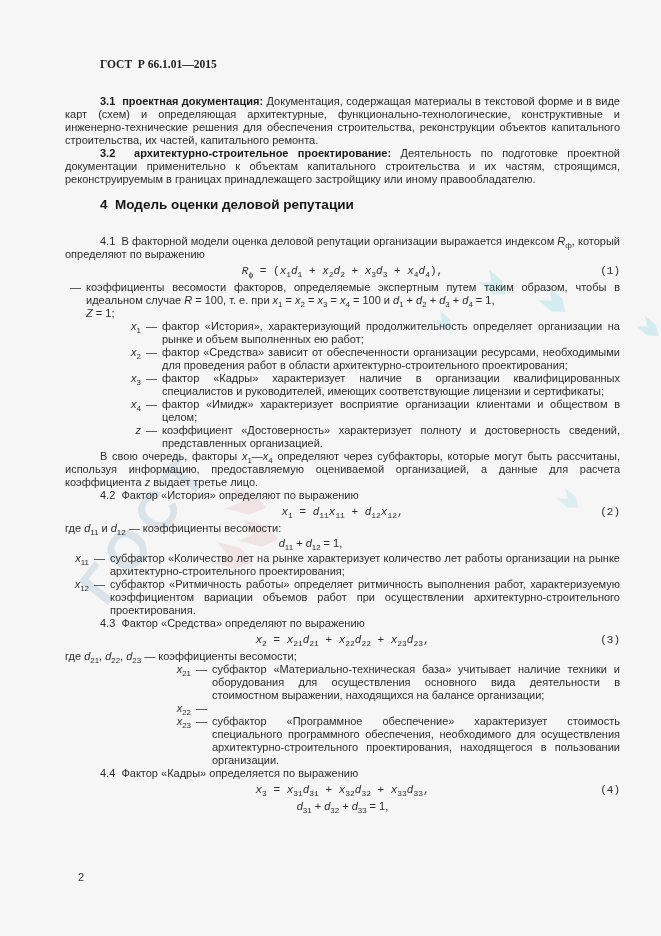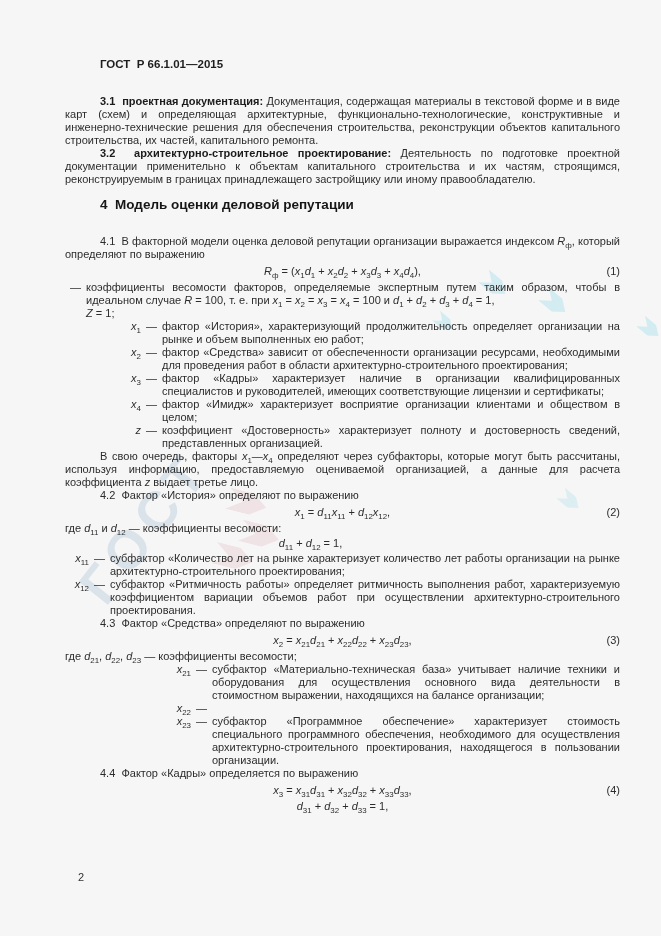--- a/index.html
+++ b/index.html
@@ -47,32 +47,32 @@
     opacity:.85;
   }
   .wm-c1{left:478px;top:282px;transform:rotate(40deg);}
   .wm-c2{left:538px;top:300px;transform:rotate(40deg);}
   .wm-c3{left:432px;top:320px;transform:rotate(40deg);width:34px;height:13px;}
   .wm-c4{left:636px;top:326px;transform:rotate(40deg);width:38px;height:14px;}
   .wm-c5{left:556px;top:498px;transform:rotate(40deg);width:38px;height:14px;opacity:.6;}
   
   .doc-header{
     font-weight:bold;font-size:11.5px;color:#1d1d1d;
-    margin-left:35px;margin-bottom:24px;
+    margin-left:35px;margin-bottom:24px;font-family:Liberation Serif, serif;
   }
   p.clause{
     margin:0;text-align:justify;text-indent:35px;
   }
   p.clause b{color:#1b1b1b;}
   h2.sec-title{
     font-size:13.5px;line-height:16px;color:#161616;
     margin:11px 0 22px 35px;font-weight:bold;
   }
   .formula{
-    position:relative;text-align:center;margin:4px 0 3px 0;
+    position:relative;text-align:center;margin:4px 0 3px 0;font-family:Liberation Mono, monospace;
   }
   .formula .eqnum{position:absolute;right:0;top:0;}
   .formula i, .ceq i, .where i, p i{font-style:italic;}
   sub{font-size:0.72em;line-height:0;}
   .ceq{text-align:center;margin:2px 0;}
   .ceq.shift-left{margin-right:64px;}
   
   .wrow{display:flex;margin:0;}
   .wrow .term{flex:0 0 auto;white-space:nowrap;text-align:right;}
   .wrow .dash{flex:0 0 auto;padding:0 5px;}

